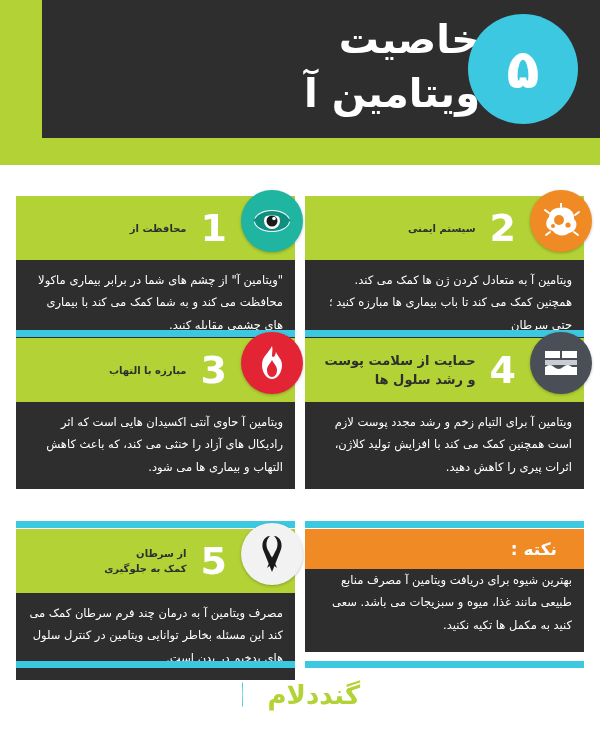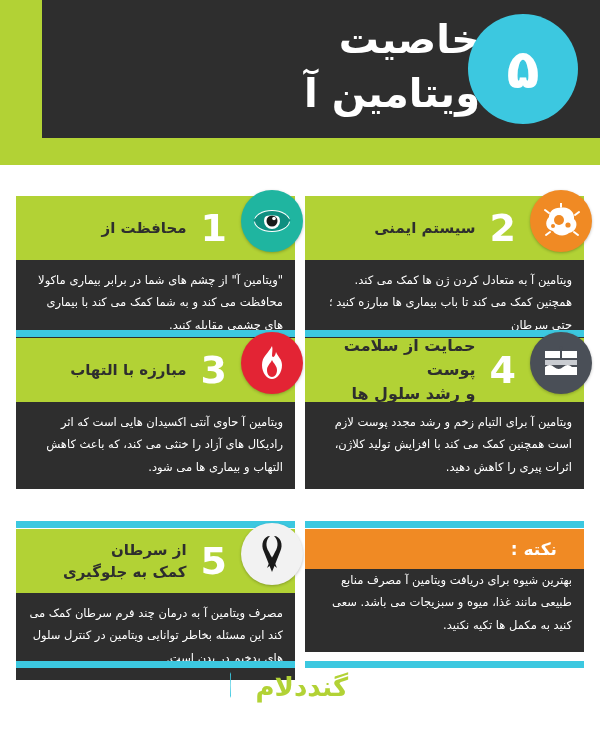--- a/index.html
+++ b/index.html
@@ -45,21 +45,21 @@
     position:absolute;
     width:279px;
   }
   .card-head{
     position:relative;height:64px;
     background:#b2d235;
     display:flex;align-items:center;
     direction:rtl;
   }
   .card-head .title{
-    color:#2e2e2e;font-size:15px;font-weight:bold;line-height:1.5;
+    color:#2e2e2e;font-size:10px;font-weight:bold;line-height:1.5;
     text-align:right;padding-right:8px;flex:1;
     direction:rtl;
   }
   .card-head .num{
     font-size:38px;font-weight:bold;color:#ffffff;
     padding:0 10px 0 6px;line-height:1;
   }
   .icon-circle{
     position:absolute;top:-6px;width:62px;height:62px;border-radius:50%;
     display:flex;align-items:center;justify-content:center;
@@ -86,23 +86,23 @@
   #card3{left:16px;top:338px;}
   #card4{left:305px;top:338px;}
   #card5{left:16px;top:529px;}
   #note{left:305px;top:529px;}
 
   
   .blue-bar{position:absolute;background:#3cc8e0;height:7px;}
 
   
   .footer-logo{
-    position:absolute;left:288px;top:672px;width:120px;height:45px;
+    position:absolute;left:300px;top:672px;width:120px;height:45px;
     transform:translateX(-50%);
-    display:flex;justify-content:center;gap:24px;
+    display:flex;align-items:center;justify-content:center;gap:24px;
   }
   .logo-text{
     color:#b2d235;font-size:26px;font-weight:bold;direction:rtl;
     letter-spacing:-1px;
   }
   .logo-mark{
     width:22px;height:26px;background:#3cc8e0;
     clip-path:polygon(0 0,100% 12%,100% 88%,0 100%,28% 50%);
     margin-left:2px;
   }
@@ -193,21 +193,21 @@
       <div class="icon-circle right" style="background:#4a4f57;">
         <svg width="40" height="36" viewBox="0 0 40 36" aria-hidden="true">
           <rect x="4" y="6" width="32" height="7" fill="#ffffff"></rect>
           <rect x="4" y="15" width="32" height="5" fill="#c9ccd1"></rect>
           <path d="M4 22 q5 -4 9 0 q5 4 9 0 q5 -4 9 0 l5 0 0 8 -32 0 z" fill="#ffffff"></path>
           <line x1="20" y1="2" x2="20" y2="13" stroke="#4a4f57" stroke-width="2"></line>
           <circle cx="20" cy="3" r="2" fill="#4a4f57"></circle>
         </svg>
       </div>
       <div class="num" style="margin-right:58px;">4</div>
-      <div class="title" style="font-size:16px;">
+      <div class="title" style="font-size:13px;">
         <div>حمایت از سلامت پوست</div>
         <div>و رشد سلول ها</div>
       </div>
     </div>
     <div class="card-body">ویتامین آ برای التیام زخم و رشد مجدد پوست لازم است همچنین کمک می کند با افزایش تولید کلاژن، اثرات پیری را کاهش دهید.</div>
   </div>
   <div class="blue-bar" style="left:305px;top:521px;width:279px;"></div>
 
   <div class="card" id="card5">
     <div class="card-head">

